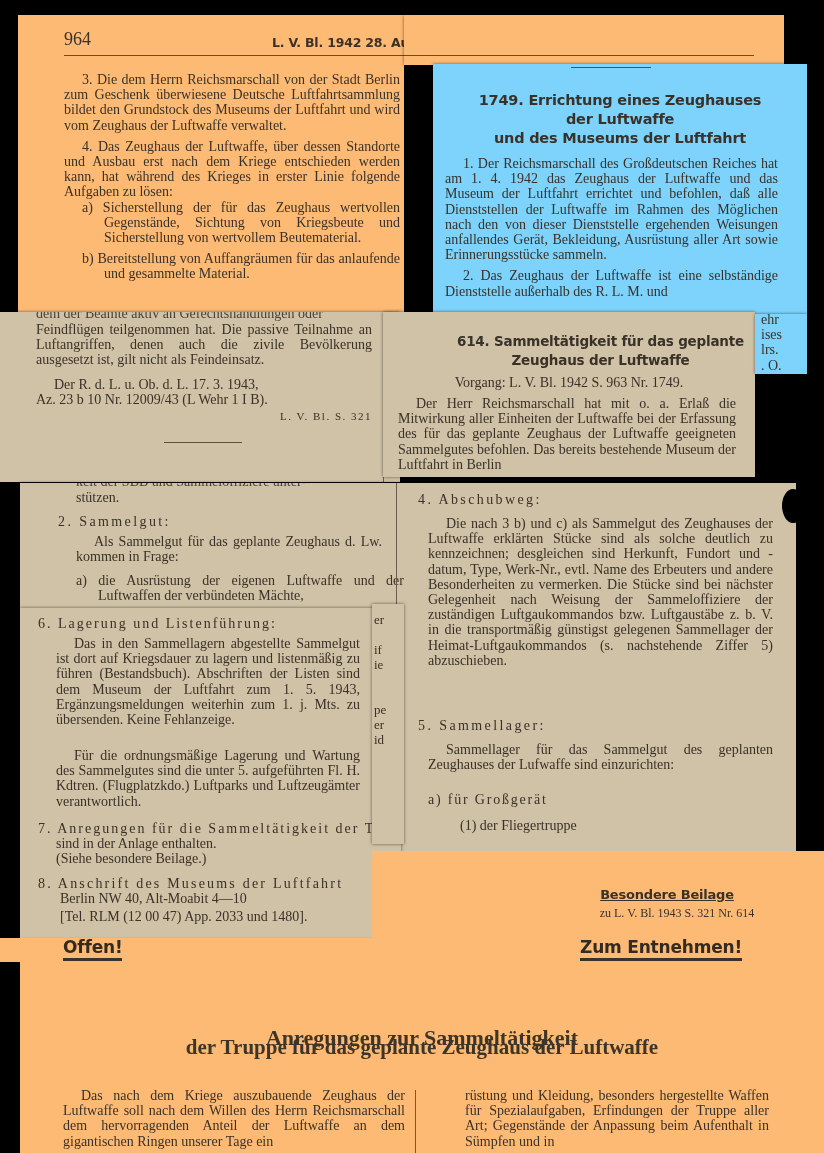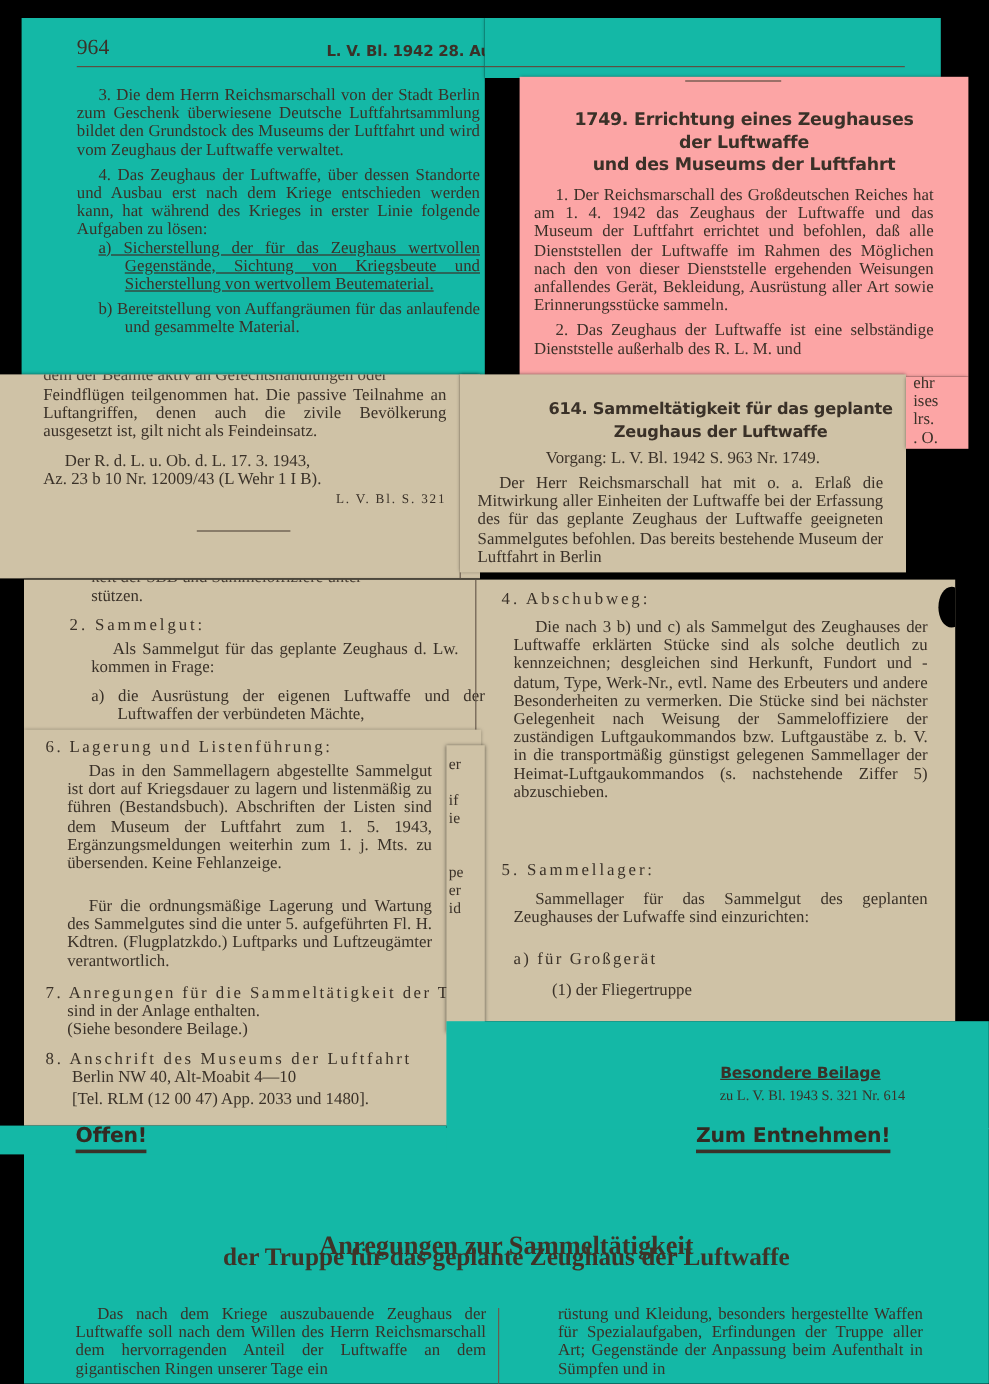--- a/index.html
+++ b/index.html
@@ -7,22 +7,22 @@
     width: 824px; height: 1153px; position: relative; overflow: hidden;
     background: #000;
     font-family: "Liberation Serif", "DejaVu Serif", serif;
     color: #3a3128;
   }
   .frag {
     position: absolute; overflow: hidden;
     background: #d2c3a6;
     box-shadow: 0 0 3px rgba(0,0,0,0.55);
   }
-  .frag.tan { background: #14b8a6; }
-  .frag.pale { background: #fca5a5; }
+  .frag.tan { background: #fdba74; }
+  .frag.pale { background: #7dd3fc; }
   .frag.gray { background: #cfc2a6; }
   .txt { position: absolute; font-size: 14px; line-height: 15.2px; text-align: justify; }
   .txt p { margin: 0; }
   .indent { text-indent: 18px; }
   .gap { margin-top: 6px !important; }
   .sans-bold { font-family: "DejaVu Sans", "Liberation Sans", sans-serif; font-weight: bold; letter-spacing: -0.2px; }
   .spaced { letter-spacing: 2.4px; }
   .rule { position: absolute; background: #5b4f42; }
   .vrule { position: absolute; width: 1px; background: #6a5d4f; }
   .center { text-align: center; }
@@ -34,21 +34,21 @@
 </head>
 <body>
 
 <div class="frag tan" style="left:18px; top:15px; width:386px; height:300px;">
   <div class="txt" style="left:46px; top:17px; font-size:18px;">964</div>
   <div class="txt sans-bold" style="left:254px; top:20px; font-size:12.5px; white-space:nowrap;">L. V. Bl. 1942 28. Ausgabe vom 13. Juli 1942</div>
   <div class="rule" style="left:46px; top:40px; width:760px; height:1px;"></div>
   <div class="txt" style="left:46px; top:57px; width:336px;">
     <p class="indent">3. Die dem Herrn Reichsmarschall von der Stadt Berlin zum Geschenk überwiesene Deutsche Luftfahrtsammlung bildet den Grundstock des Museums der Luftfahrt und wird vom Zeughaus der Luftwaffe verwaltet.</p>
     <p class="indent gap">4. Das Zeughaus der Luftwaffe, über dessen Standorte und Ausbau erst nach dem Kriege entschieden werden kann, hat während des Krieges in erster Linie folgende Aufgaben zu lösen:</p>
-    <p class="sub" style="padding-left:40px; text-indent:-22px;text-decoration:underline;">a) Sicherstellung der für das Zeughaus wertvollen Gegenstände, Sichtung von Kriegsbeute und Sicherstellung von wertvollem Beutematerial.</p>
+    <p class="sub" style="padding-left:40px; text-indent:-22px;">a) Sicherstellung der für das Zeughaus wertvollen Gegenstände, Sichtung von Kriegsbeute und Sicherstellung von wertvollem Beutematerial.</p>
     <p class="sub gap" style="padding-left:40px; text-indent:-22px;">b) Bereitstellung von Auffangräumen für das anlaufende und gesammelte Material.</p>
   </div>
 </div>
 
 <div class="frag tan" style="left:404px; top:15px; width:380px; height:50px;">
   <div class="rule" style="left:0; top:40px; width:350px; height:1px;"></div>
 </div>
 
 <div class="frag pale" style="left:433px; top:64px; width:374px; height:250px;">
   <div class="rule" style="left:138px; top:3px; width:80px; height:1px;"></div>
@@ -120,21 +120,21 @@
     <div style="padding-left:18px;">sind in der Anlage enthalten.</div>
     <div style="padding-left:18px;">(Siehe besondere Beilage.)</div>
   </div>
   <div class="txt" style="left:18px; top:268px; width:330px;">
     <div class="spaced" style="letter-spacing:2.2px; white-space:nowrap;">8. Anschrift des Museums der Luftfahrt</div>
     <div style="padding-left:22px;">Berlin NW 40, Alt-Moabit 4—10</div>
     <div style="padding-left:22px; margin-top:3px;">[Tel. RLM (12 00 47) App. 2033 und 1480].</div>
   </div>
 </div>
 
-<div class="frag gray" style="left:372px; top:621px; width:32px; height:240px;">
+<div class="frag gray" style="left:372px; top:604px; width:32px; height:240px;">
   <div class="txt" style="left:2px; top:8px; width:20px; font-size:13px; line-height:15px;">
     <div>er</div>
     <div style="height:15px"></div>
     <div>if</div>
     <div>ie</div>
     <div style="height:30px"></div>
     <div>pe</div>
     <div>er</div>
     <div>id</div>
   </div>

